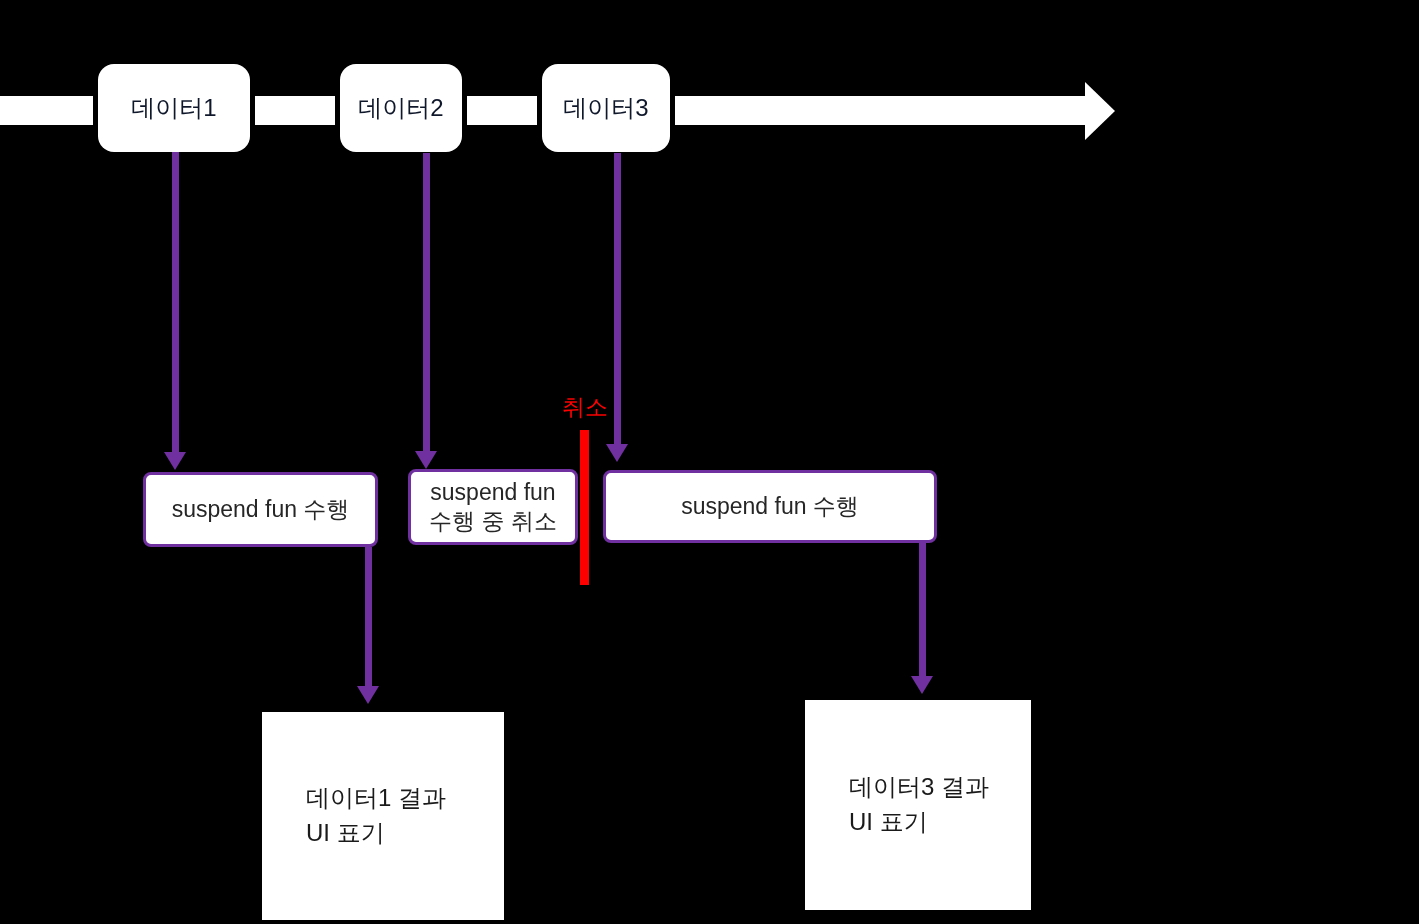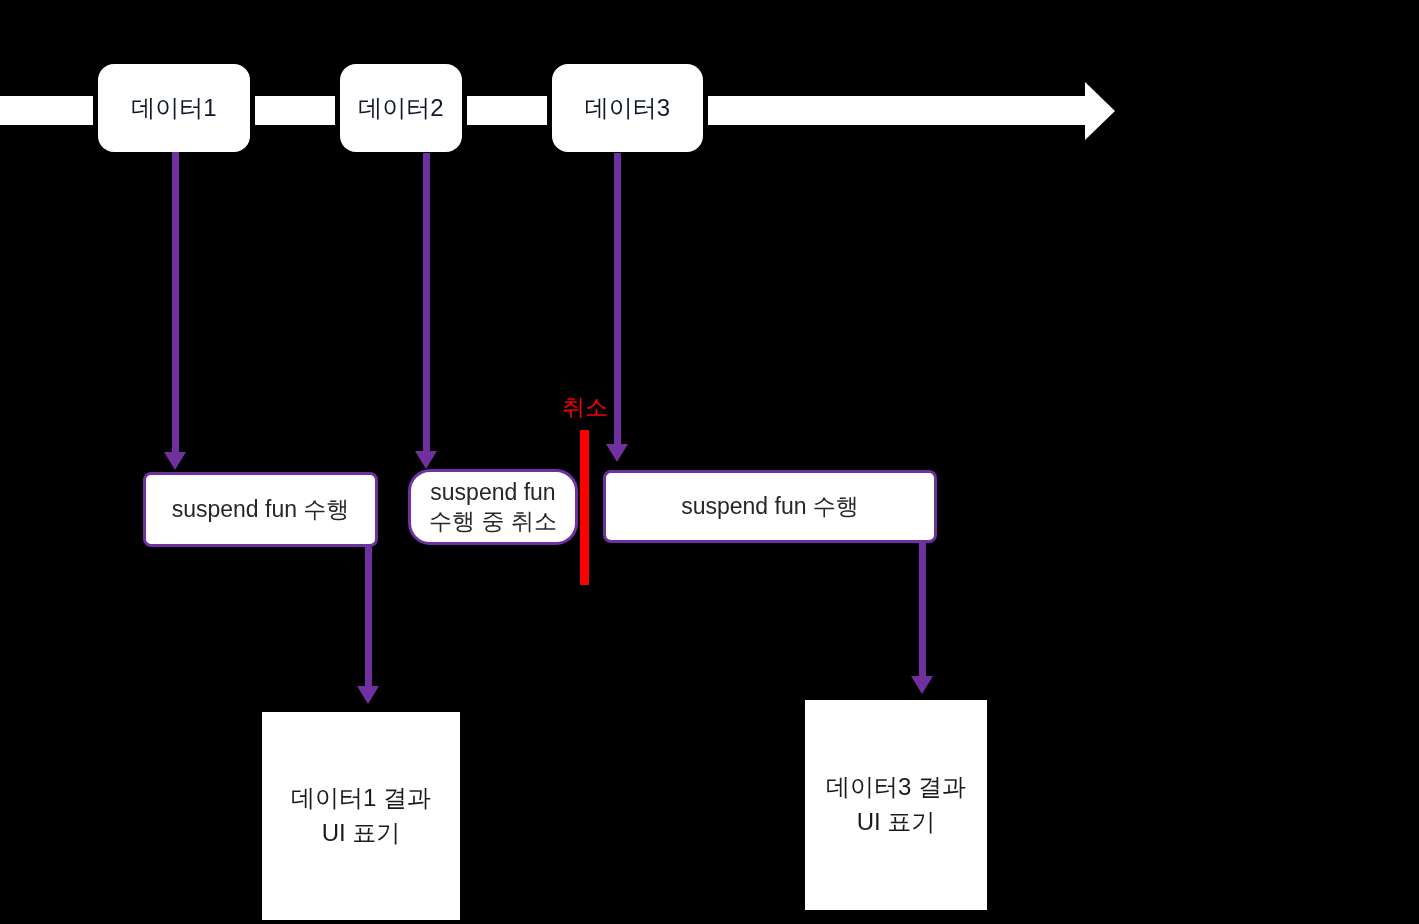--- a/index.html
+++ b/index.html
@@ -34,21 +34,21 @@
     top: 64px;
     width: 152px; height: 88px;
     background: #ffffff;
     border-radius: 16px;
     box-shadow: 0 0 0 5px #000000;
     display: flex; align-items: center; justify-content: center;
     font-size: 24px; color: #0f172a;
   }
   .data-box.b1 { left: 98px; }
   .data-box.b2 { left: 340px; width: 122px; }
-  .data-box.b3 { left: 542px; width: 151px; margin-left: 10px; }
+  .data-box.b3 { left: 542px; width: 128px; }
 
   
   .vline {
     position: absolute;
     width: 7px;
     background: #7030A0;
   }
   .ahead {
     position: absolute;
     width: 0; height: 0;
@@ -70,21 +70,21 @@
     border: 3px solid #7030A0;
     border-radius: 8px;
     box-sizing: border-box;
     display: flex; flex-direction: column;
     align-items: center; justify-content: center;
     font-size: 23px; color: #262626;
     line-height: 1.25;
     text-align: center;
   }
   .sus-box.s1 { left: 143px; top: 472px; width: 235px; height: 75px; }
-  .sus-box.s2 { left: 408px; top: 469px; width: 170px; height: 76px; border-radius: 22px; }
+  .sus-box.s2 { left: 408px; top: 469px; width: 170px; height: 76px; }
   .sus-box.s3 { left: 603px; top: 470px; width: 334px; height: 73px; }
 
   
   .cancel-label {
     position: absolute;
     left: 558px; top: 392px;
     width: 54px;
     text-align: center;
     color: #FF0000;
     font-weight: normal;
@@ -101,24 +101,25 @@
   .e1-line { left: 365px; top: 547px; height: 140px; }
   .e1-head { left: 357px; top: 686px; }
   .e3-line { left: 919px; top: 543px; height: 134px; }
   .e3-head { left: 911px; top: 676px; }
 
   
   .res-box {
     position: absolute;
     background: #ffffff;
     display: flex; flex-direction: column;
-    align-items: center; justify-content: center;
+    align-items: flex-start; justify-content: center;
     font-size: 24px; color: #1a1a1a;
     line-height: 1.45;
     text-align: center;
+    padding-left: 44px;
   }
   .res-box.r1 { left: 262px; top: 712px; width: 198px; height: 208px; }
   .res-box.r2 { left: 805px; top: 700px; width: 182px; height: 210px; }
 </style>
 </head>
 <body>
 
 <div class="canvas">
 
   <div class="tl-band"></div>

